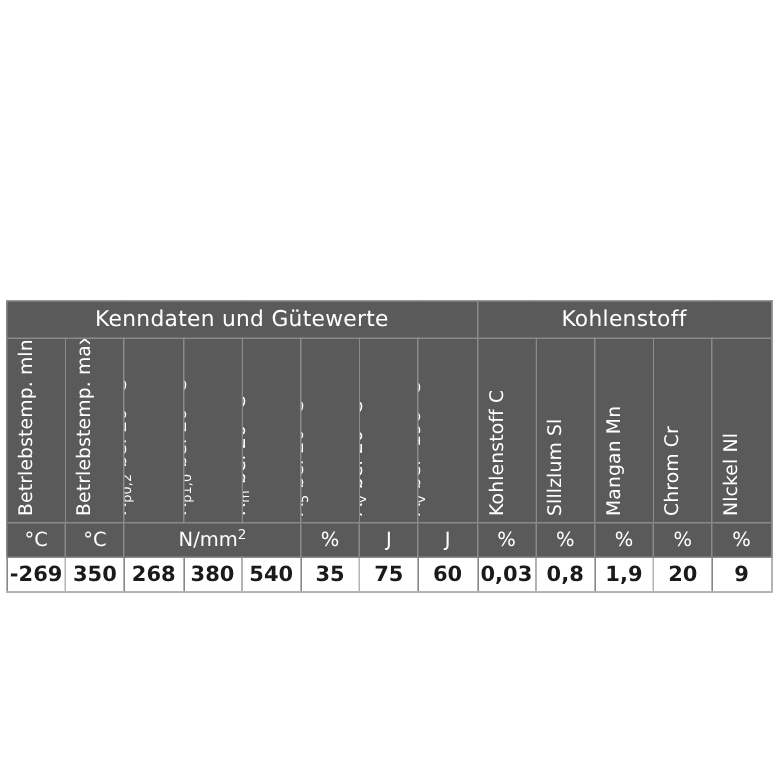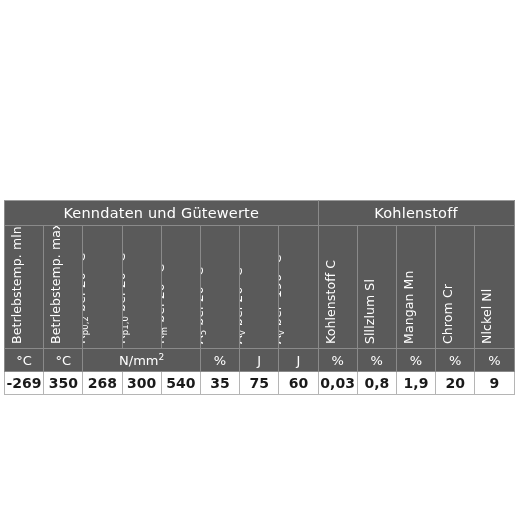--- a/index.html
+++ b/index.html
@@ -237,21 +237,21 @@
           <td><span>%</span></td>
           <td><span>%</span></td>
           <td><span>%</span></td>
           <td><span>%</span></td>
           <td><span>%</span></td>
         </tr>
       <tr class="data-row" id="data-row">
           <td>-269</td>
           <td>350</td>
           <td>268</td>
-          <td>300</td>
+          <td>380</td>
           <td>540</td>
           <td>35</td>
           <td>75</td>
           <td>60</td>
           <td>0,03</td>
           <td>0,8</td>
           <td>1,9</td>
           <td>20</td>
           <td>9</td>
         </tr>

